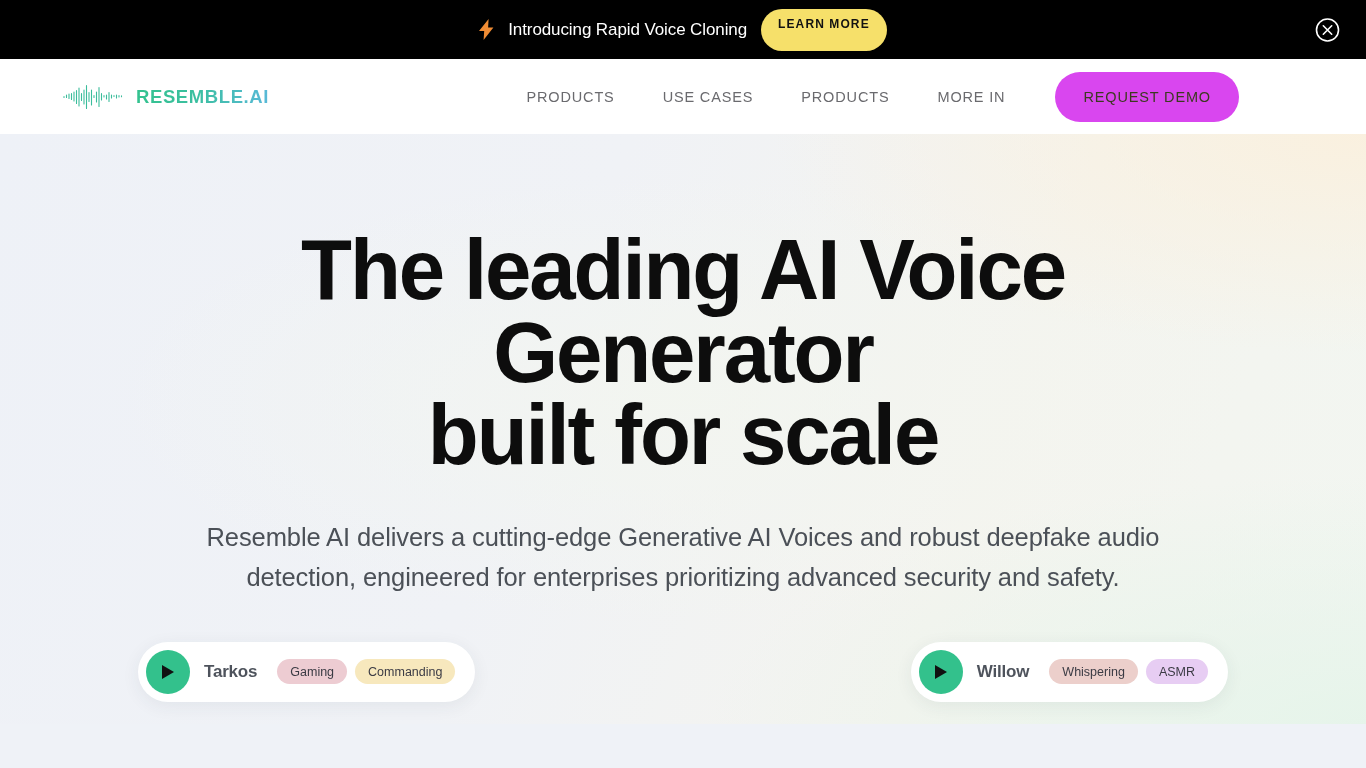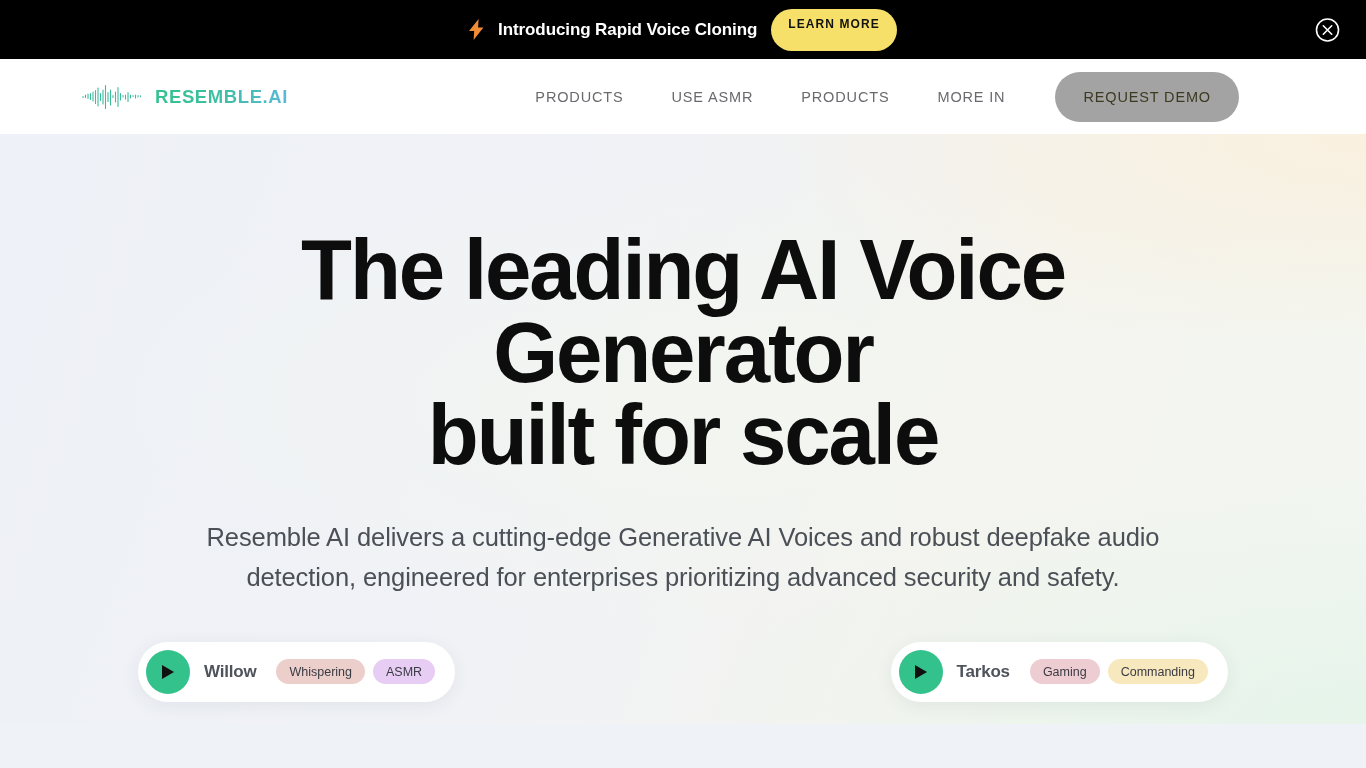--- a/index.html
+++ b/index.html
@@ -18,21 +18,21 @@
     display: flex;
     align-items: center;
     justify-content: center;
     gap: 16px;
   }
   .banner-inner { display: flex; align-items: center; gap: 14px; }
   .bolt-icon { display: flex; align-items: center; }
   .banner-text {
     color: #ffffff;
     font-size: 17px;
-    font-weight: 700;
+    font-weight: 400;
     letter-spacing: -0.1px;
     white-space: nowrap;
   }
   .learn-more {
     background: #f6e06a;
     color: #121212;
     font-size: 12px;
     font-weight: 700;
     letter-spacing: 1.1px;
     padding: 8px 17px 20px;
@@ -48,21 +48,21 @@
     cursor: pointer;
     line-height: 0;
   }
 
   
   .header {
     height: 75px;
     background: #ffffff;
     display: flex;
     align-items: center;
-    padding: 0 127px 0 82px;
+    padding: 0 127px 0 63px;
   }
   .logo { display: flex; align-items: center; gap: 11px; cursor: pointer; }
   .logo-wave { line-height: 0; }
   .logo-text {
     font-size: 18.5px;
     font-weight: 700;
     letter-spacing: 0.6px;
     background: linear-gradient(90deg, #34c28f 0%, #3bbfa0 45%, #59b9d8 100%);
     -webkit-background-clip: text;
     background-clip: text;
@@ -79,21 +79,21 @@
     color: #6a6a6e;
     font-size: 14.5px;
     letter-spacing: 0.85px;
     text-decoration: none;
     padding: 0 16px;
     white-space: nowrap;
     cursor: pointer;
   }
   .request-demo {
     margin-left: 18px;
-    background: #a3a3a3;
+    background: #d946ef;
     color: #3c3a20;
     font-size: 14.5px;
     letter-spacing: 0.85px;
     padding: 17px 28px;
     border: none;
     border-radius: 999px;
     cursor: pointer;
     white-space: nowrap;
   }
 
@@ -235,21 +235,21 @@
       <svg width="62" height="26" viewBox="0 0 62 26" aria-hidden="true">
         <g stroke="#3bbd9c" stroke-width="1.1" fill="none" stroke-linecap="round">
           <path d="M1 13.5v-1M3.5 13.5v-2.5M6 14.5v-4.5M8.5 15.5v-6M11 17v-9M13.5 19.5v-13M16 22v-18M18.5 16.5v-7M21 20v-14M23.5 24.5v-23M26 17.5v-9M28.5 21v-15M31 13.5v-2M33.5 18v-10M36 22.5v-19M38.5 16v-6.5M41 13v-1.5M43.5 15v-4M46 17.5v-9M48.5 14v-3M51 12.5v-1M53.5 14v-3M56 13v-1.5M58.5 12.8v-1"></path>
         </g>
       </svg>
     </span>
     <span class="logo-text">RESEMBLE.AI</span>
   </div>
   <div class="nav">
     <a class="nav-link" href="#">PRODUCTS</a>
-    <a class="nav-link" href="#">USE ASMR</a>
+    <a class="nav-link" href="#">USE CASES</a>
     <a class="nav-link" href="#">PRODUCTS</a>
     <a class="nav-link" href="#">MORE IN</a>
     <button class="request-demo">REQUEST DEMO</button>
   </div>
 </div>
 
 <div class="hero">
 
   <h1 class="hero-title">
     <span>The leading AI Voice Generator</span><br>
@@ -259,37 +259,37 @@
   <p class="hero-sub">Resemble AI delivers a cutting-edge Generative AI Voices and robust deepfake audio detection, engineered for enterprises prioritizing advanced security and safety.</p>
 
   <div class="voice-row">
 
     <div class="voice-card">
       <span class="play-btn">
         <svg width="14" height="16" viewBox="0 0 14 16" aria-hidden="true">
             <path d="M1 1l12 7-12 7z" fill="#111111"></path>
           </svg>
       </span>
-      <span class="voice-name">Willow</span>
+      <span class="voice-name">Tarkos</span>
       <span class="tags">
-        <span class="tag" style="background:#eccfcb">Whispering</span>
-        <span class="tag" style="background:#e7cdf3">ASMR</span>
+        <span class="tag" style="background:#edccd2">Gaming</span>
+        <span class="tag" style="background:#f7e8bd">Commanding</span>
       </span>
     </div>
 
     <div class="voice-card">
       <span class="play-btn">
         <svg width="14" height="16" viewBox="0 0 14 16" aria-hidden="true">
             <path d="M1 1l12 7-12 7z" fill="#111111"></path>
           </svg>
       </span>
-      <span class="voice-name">Tarkos</span>
+      <span class="voice-name">Willow</span>
       <span class="tags">
-        <span class="tag" style="background:#edccd2">Gaming</span>
-        <span class="tag" style="background:#f7e8bd">Commanding</span>
+        <span class="tag" style="background:#eccfcb">Whispering</span>
+        <span class="tag" style="background:#e7cdf3">ASMR</span>
       </span>
     </div>
 
 
   </div>
 
   <div class="cta-row">
     <button class="cta-primary">Clone your Voice for Free</button>
     <button class="cta-secondary">Self Host</button>
   </div>

